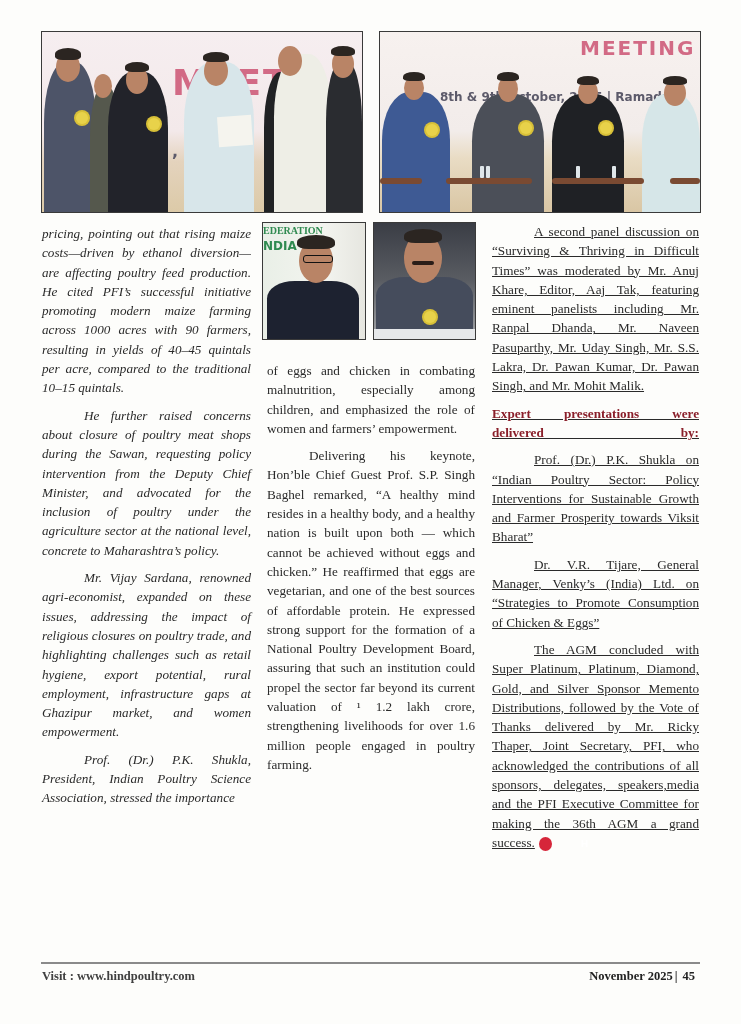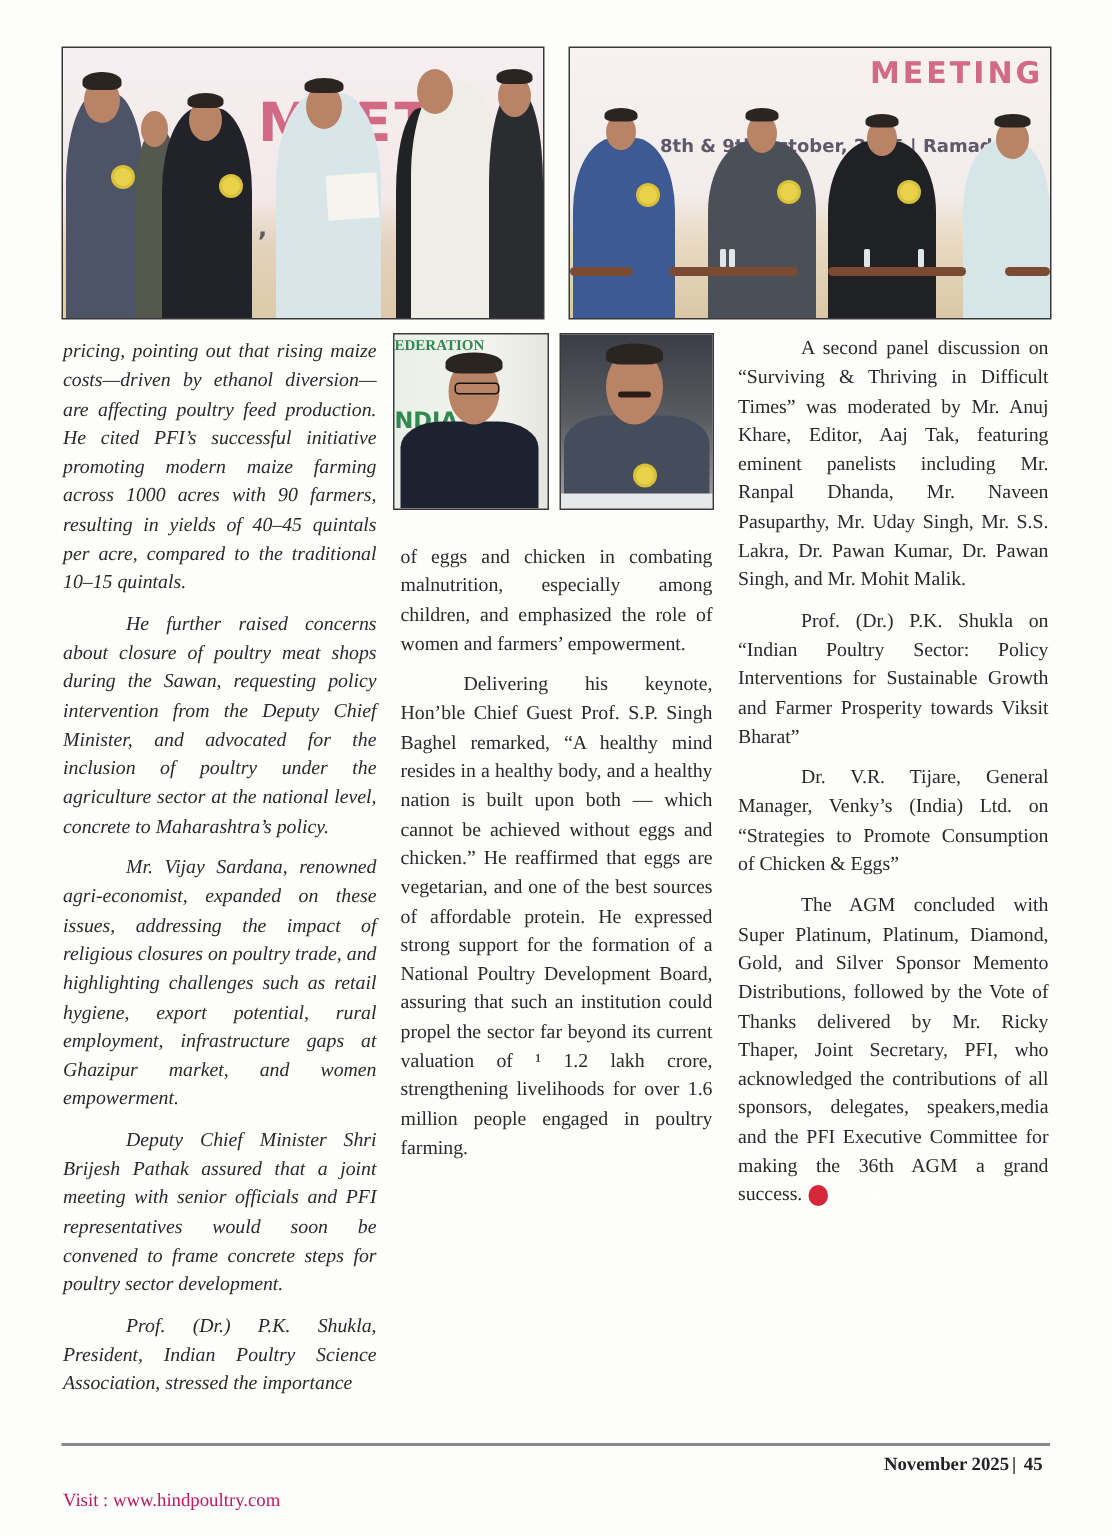--- a/index.html
+++ b/index.html
@@ -20,30 +20,30 @@
   .head { position: absolute; border-radius: 50%; background: #b98466; }
   .hair { position: absolute; border-radius: 50% 50% 30% 30%; background: #2b2521; }
   .rosette { position: absolute; width: 12px; height: 12px; border-radius: 50%; background: #e8d24a; box-shadow: 0 0 0 2px #d8c038; }
   .table { position: absolute; height: 6px; background: #7a4a32; border-radius: 3px; }
   .bottle { position: absolute; width: 4px; height: 12px; background: #dfe6ea; border-radius: 1px; }
   .col { position: absolute; font-size: 13.2px; line-height: 19.3px; text-align: justify; }
   .col p { margin: 0 0 8px 0; }
   .col p.indent { text-indent: 42px; }
   .c1 { left: 42px; top: 224px; width: 209px; font-style: italic; }
   .c2 { left: 267px; top: 361px; width: 208px; }
-  .c3 { left: 492px; top: 222px; width: 207px; }
+  .c3 { left: 492px; top: 222px; width: 207px; text-decoration: underline; }
   .heading { color: #8a1f2a; font-weight: bold; text-align: justify; text-align-last: justify; margin: 0 0 8px 0; }
   .heading span { display: block; text-align: left; }
   .hlogo {
     display: inline-block; width: 13px; height: 14px; border-radius: 50%;
     background: #d6263a; color: #fff; font-size: 9px; line-height: 14px; text-align: center;
     font-family: "DejaVu Sans", sans-serif; font-weight: bold; vertical-align: middle; margin-left: 4px;
   }
   .footer-line { position: absolute; left: 41px; top: 962px; width: 659px; height: 1.5px; background: #8a8a8a; }
-  .footer-left { position: absolute; left: 42px; top: 993px; font-size: 12.5px; font-weight: normal; color: #be185d; }
+  .footer-left { position: absolute; left: 42px; top: 969px; font-size: 12.5px; font-weight: bold; color: #404040; }
   .footer-right { position: absolute; right: 46px; top: 969px; font-size: 12.5px; font-weight: bold; color: #222; }
   .footer-right .sep { margin: 0 5px 0 2px; }
 </style>
 </head>
 <body>
 
 <div class="photo p1">
   <span class="banner-text" style="left:130px; top:30px; font-size:36px;">MEETI</span>
   <span class="banner-sub" style="left:130px; top:110px; font-size:16px;">, 2</span>
 
@@ -102,50 +102,53 @@
   <div class="table" style="left:172px; top:146px; width:92px;"></div>
   <div class="table" style="left:290px; top:146px; width:30px;"></div>
   <div class="bottle" style="left:100px; top:134px;"></div>
   <div class="bottle" style="left:106px; top:134px;"></div>
   <div class="bottle" style="left:196px; top:134px;"></div>
   <div class="bottle" style="left:232px; top:134px;"></div>
 </div>
 
 <div class="photo p3">
   <span class="banner-sub" style="left:0px; top:2px; font-size:10px; color:#2f8a50;font-family:Liberation Serif, serif;">EDERATION</span>
-  <span class="banner-sub" style="left:0px; top:16px; font-size:15px; color:#2f8a50;margin-top:32px;">NDIA</span>
+  <span class="banner-sub" style="left:0px; top:16px; font-size:12px; color:#2f8a50;">NDIA</span>
   <div class="person" style="left:4px; width:92px; height:58px; background:#1d2230; border-radius:30% 30% 0 0;"></div>
   <div class="head" style="left:36px; top:16px; width:34px; height:44px;"></div>
   <div class="hair" style="left:34px; top:12px; width:38px; height:14px;"></div>
   <div style="position:absolute; left:40px; top:32px; width:28px; height:6px; border:1.5px solid #111; border-radius:3px;"></div>
 </div>
 <div class="photo p4">
   <div class="person" style="left:2px; width:97px; height:62px; background:#454c5c; border-radius:30% 30% 0 0;"></div>
   <div class="head" style="left:30px; top:10px; width:38px; height:50px;"></div>
   <div class="hair" style="left:30px; top:6px; width:38px; height:14px;"></div>
   <div style="position:absolute; left:38px; top:38px; width:22px; height:4px; background:#2a1d18; border-radius:2px;"></div>
   <div class="rosette" style="left:50px; top:88px;"></div>
   <div style="position:absolute; left:0; bottom:0; width:100%; height:10px; background:#e6e8ea;"></div>
 </div>
 
 <div class="col c1">
   <p>pricing, pointing out that rising maize costs—driven by ethanol diversion—are affecting poultry feed production. He cited PFI’s successful initiative promoting modern maize farming across 1000 acres with 90 farmers, resulting in yields of 40–45 quintals per acre, compared to the traditional 10–15 quintals.</p>
   <p class="indent">He further raised concerns about closure of poultry meat shops during the Sawan, requesting policy intervention from the Deputy Chief Minister, and advocated for the inclusion of poultry under the agriculture sector at the national level, concrete to Maharashtra’s policy.</p>
   <p class="indent">Mr. Vijay Sardana, renowned agri-economist, expanded on these issues, addressing the impact of religious closures on poultry trade, and highlighting challenges such as retail hygiene, export potential, rural employment, infrastructure gaps at Ghazipur market, and women empowerment.</p>
-  <p class="indent">Deputy Chief Minister Shri Brijesh Pathak assured that a joint meeting with senior officials and PFI representatives would soon be convened to frame concrete steps for poultry sector development.</p>
   <p class="indent">Prof. (Dr.) P.K. Shukla, President, Indian Poultry Science Association, stressed the importance</p>
 </div>
 
 <div class="col c2">
   <p>of eggs and chicken in combating malnutrition, especially among children, and emphasized the role of women and farmers’ empowerment.</p>
   <p class="indent">Delivering his keynote, Hon’ble Chief Guest Prof. S.P. Singh Baghel remarked, “A healthy mind resides in a healthy body, and a healthy nation is built upon both — which cannot be achieved without eggs and chicken.” He reaffirmed that eggs are vegetarian, and one of the best sources of affordable protein. He expressed strong support for the formation of a National Poultry Development Board, assuring that such an institution could propel the sector far beyond its current valuation of ¹ 1.2 lakh crore, strengthening livelihoods for over 1.6 million people engaged in poultry farming.</p>
 </div>
 
 <div class="col c3">
   <p class="indent">A second panel discussion on “Surviving &amp; Thriving in Difficult Times” was moderated by Mr. Anuj Khare, Editor, Aaj Tak, featuring eminent panelists including Mr. Ranpal Dhanda, Mr. Naveen Pasuparthy, Mr. Uday Singh, Mr. S.S. Lakra, Dr. Pawan Kumar, Dr. Pawan Singh, and Mr. Mohit Malik.</p>
+  <div class="heading">
+    <div style="text-align:justify; text-align-last:justify;">Expert presentations were</div>
+    <span>delivered by:</span>
+  </div>
   <p class="indent">Prof. (Dr.) P.K. Shukla on “Indian Poultry Sector: Policy Interventions for Sustainable Growth and Farmer Prosperity towards Viksit Bharat”</p>
   <p class="indent">Dr. V.R. Tijare, General Manager, Venky’s (India) Ltd. on “Strategies to Promote Consumption of Chicken &amp; Eggs”</p>
   <p class="indent" style="text-align-last:left;"><span>The AGM concluded with Super Platinum, Platinum, Diamond, Gold, and Silver Sponsor Memento Distributions, followed by the Vote of Thanks delivered by Mr. Ricky Thaper, Joint Secretary, PFI, who acknowledged the contributions of all sponsors, delegates, speakers,media and the PFI Executive Committee for making the 36th AGM a grand success.</span><span class="hlogo">H</span></p>
 </div>
 
 <div class="footer-line"></div>
 <div class="footer-left">Visit : www.hindpoultry.com</div>
 <div class="footer-right">
   <span>November 2025</span><span class="sep">|</span><span>45</span>
 </div>

